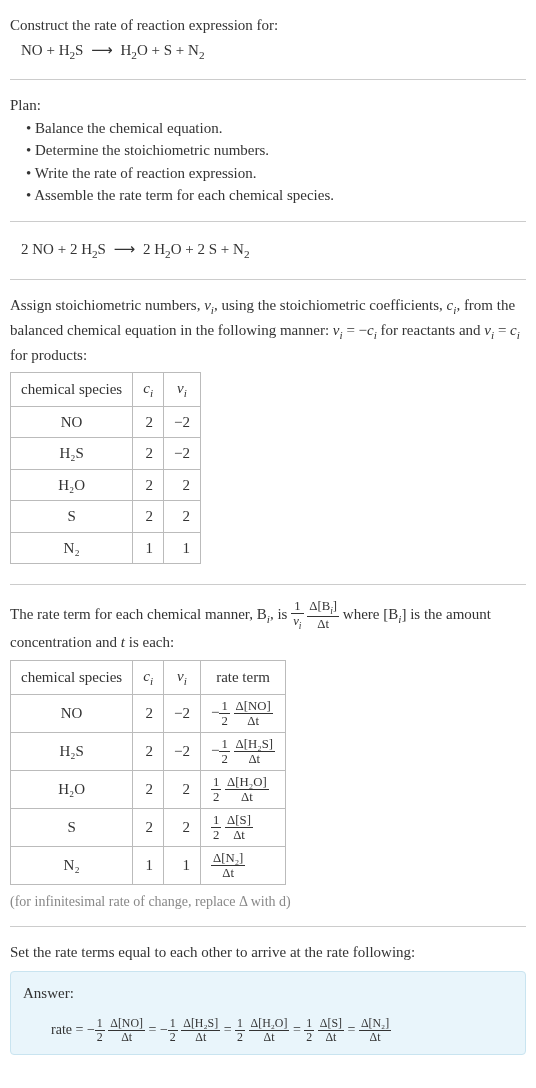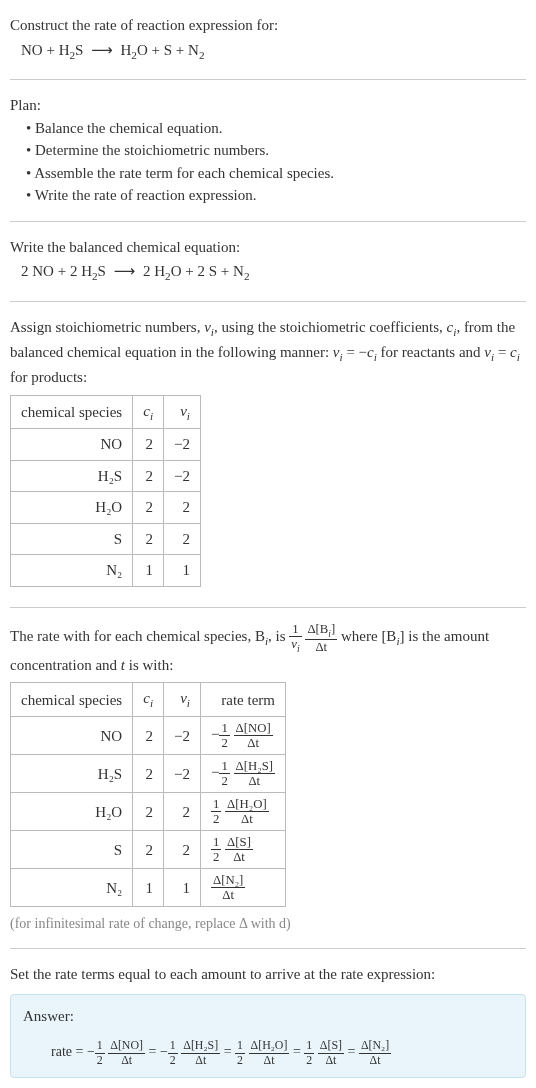--- a/index.html
+++ b/index.html
@@ -18,21 +18,21 @@
 sub { font-size: 0.75em; vertical-align: sub; }
 .arrow { padding: 0 4px; }
 .plan-item { margin-left: 16px; }
 table.data {
   border-collapse: collapse;
   margin: 6px 0;
 }
 table.data th, table.data td {
   border: 1px solid #bbb;
   padding: 4px 10px;
-  text-align: right;
+  text-align: center;
   font-weight: normal;
 }
 table.data th { background: #fff; }
 table.data td.num { text-align: right; }
 table.data td.rate { text-align: left; white-space: nowrap; }
 .frac {
   display: inline-block;
   vertical-align: middle;
   text-align: center;
   font-size: 0.85em;
@@ -69,28 +69,27 @@
     <span><span>H</span><sub>2</sub><span>O</span></span><span> + </span><span>S</span><span> + </span><span><span>N</span><sub>2</sub></span>
   </div>
 </div>
 
 <hr>
 
 <div class="section">
   <div>Plan:</div>
   <div class="plan-item">• Balance the chemical equation.</div>
   <div class="plan-item">• Determine the stoichiometric numbers.</div>
+  <div class="plan-item">• Write the rate of reaction expression.</div>
   <div class="plan-item">• Assemble the rate term for each chemical species.</div>
-  <div class="plan-item">• Write the rate of reaction expression.</div>
-</div>
-
-<hr>
-
-<div class="section">
-  <div>Write the balanced chemical equation:</div>
+</div>
+
+<hr>
+
+<div class="section">
   <div class="eq mathline">
     <span>2 NO</span><span> + </span><span><span>2 H</span><sub>2</sub><span>S</span></span>
     <span class="arrow">⟶</span>
     <span><span>2 H</span><sub>2</sub><span>O</span></span><span> + </span><span>2 S</span><span> + </span><span><span>N</span><sub>2</sub></span>
   </div>
 </div>
 
 <hr>
 
 <div class="section">
@@ -131,24 +130,24 @@
           <td class="num">1</td>
         </tr>
   </tbody>
     </table>
 </div>
 
 <hr>
 
 <div class="section">
   <span>
-    <span>The rate with for each chemical species, B</span><sub class="ital">i</sub><span>, is </span>
+    <span>The rate term for each chemical manner, B</span><sub class="ital">i</sub><span>, is </span>
     <span class="frac"><span class="num">1</span><span class="den"><span class="ital">ν</span><sub class="ital">i</sub></span></span>
     <span class="frac"><span class="num"><span>Δ[B</span><sub class="ital">i</sub><span>]</span></span><span class="den"><span>Δt</span></span></span>
-    <span> where [B</span><sub class="ital">i</sub><span>] is the amount concentration and </span><span class="ital">t</span><span> is with:</span>
+    <span> where [B</span><sub class="ital">i</sub><span>] is the amount concentration and </span><span class="ital">t</span><span> is each:</span>
   </span>
 
   <table class="data">
     <tbody>
         <tr>
       <th>chemical species</th>
       <th><span class="ital">c</span><sub class="ital">i</sub></th>
       <th><span class="ital">ν</span><sub class="ital">i</sub></th>
       <th>rate term</th>
     </tr>
@@ -183,21 +182,21 @@
       <td class="rate"><span class="frac"><span class="num">Δ[N₂]</span><span class="den">Δt</span></span></td>
     </tr>
   </tbody>
     </table>
   <div class="smallnote">(for infinitesimal rate of change, replace Δ with d)</div>
 </div>
 
 <hr>
 
 <div class="section">
-  <div>Set the rate terms equal to each amount to arrive at the rate expression:</div>
+  <div>Set the rate terms equal to each other to arrive at the rate following:</div>
 
   <div class="answer-box">
     <div class="label">Answer:</div>
     <div class="rate-line">
       <span>rate = </span>
       <span>−</span><span class="frac"><span class="num">1</span><span class="den">2</span></span> <span class="frac"><span class="num">Δ[NO]</span><span class="den">Δt</span></span>
       <span> = </span>
       <span>−</span><span class="frac"><span class="num">1</span><span class="den">2</span></span> <span class="frac"><span class="num">Δ[H₂S]</span><span class="den">Δt</span></span>
       <span> = </span>
       <span class="frac"><span class="num">1</span><span class="den">2</span></span> <span class="frac"><span class="num">Δ[H₂O]</span><span class="den">Δt</span></span>

